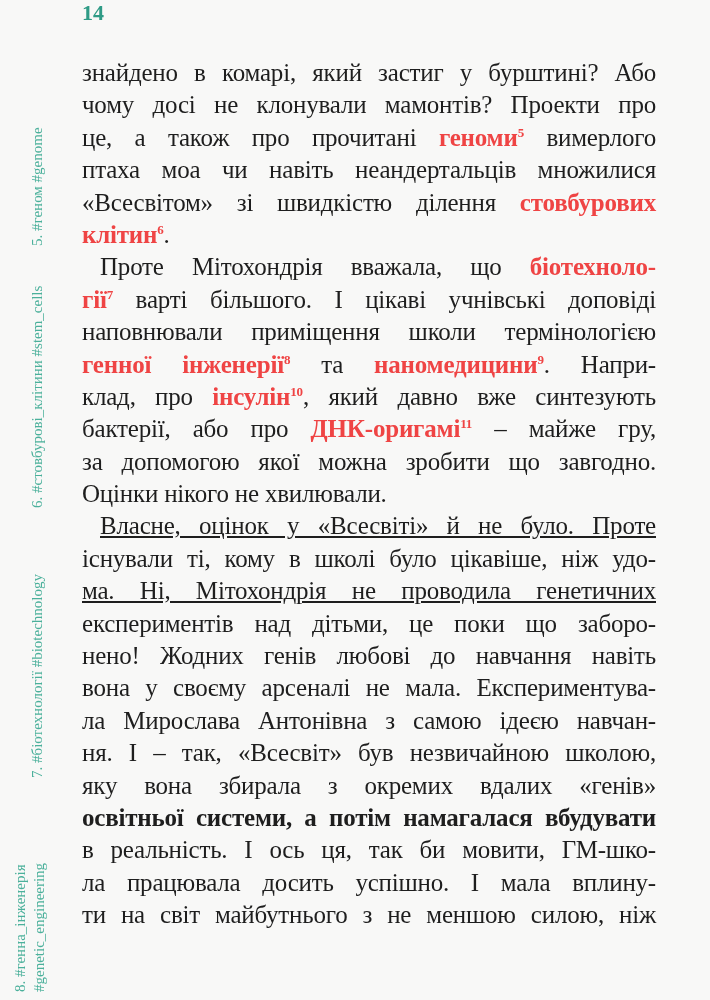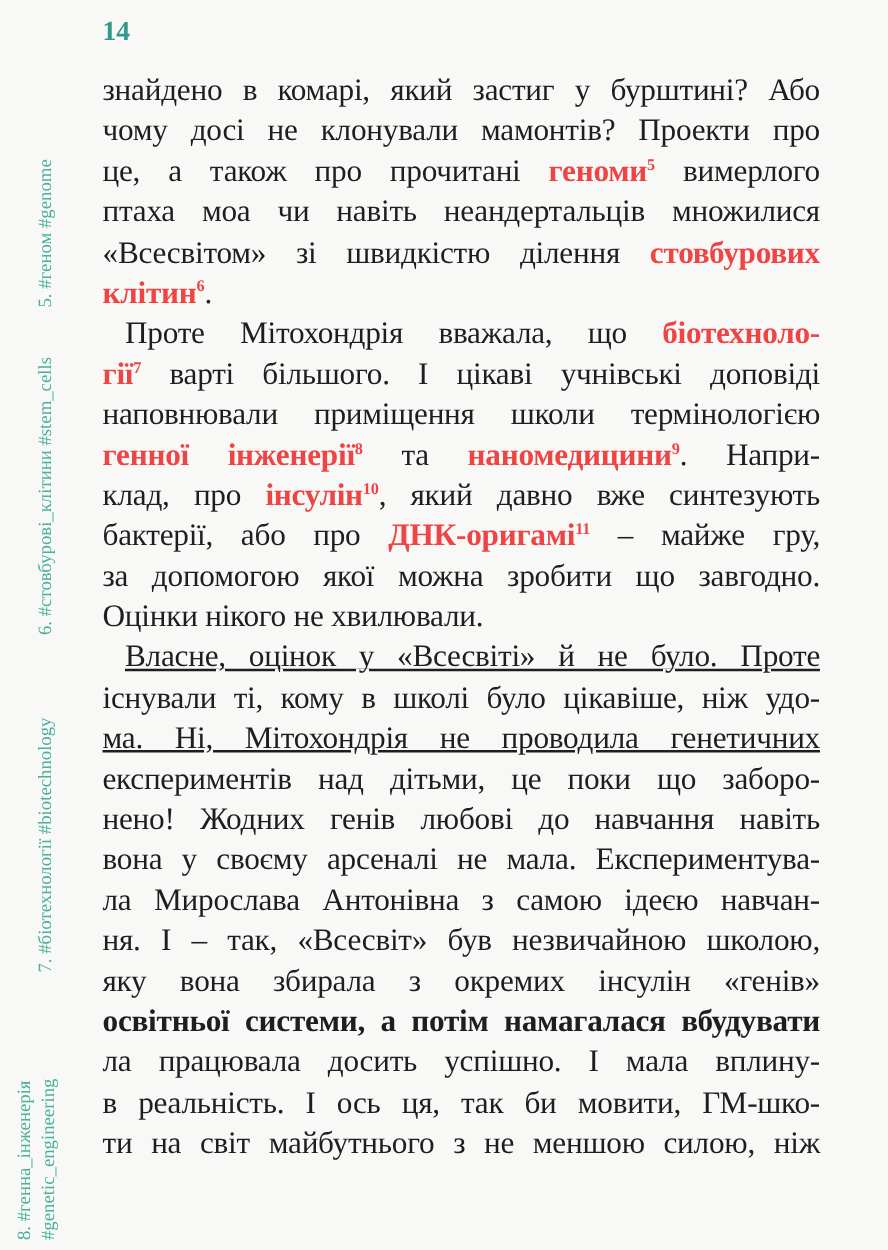--- a/index.html
+++ b/index.html
@@ -11,21 +11,21 @@
       width: 710px;
       height: 1000px;
       position: relative;
       overflow: hidden;
       font-family: "Liberation Serif", "DejaVu Serif", serif;
       color: #1e1e1e;
     }
     .page-number {
       position: absolute;
       left: 82px;
-      top: 12px;
+      top: 0;
       font-size: 22px;
       font-weight: bold;
       color: #2f9b86;
     }
     .sidebar-note {
       position: absolute;
       transform-origin: left top;
       transform: rotate(-90deg);
       white-space: nowrap;
       font-size: 15px;
@@ -103,18 +103,18 @@
     <div class="line"><span style="white-space: pre;">за допомогою якої можна зробити що завгодно.</span></div>
     <div class="line last"><span style="white-space: pre;">Оцінки нікого не хвилювали.</span></div>
     <div class="line" style="padding-left: 18px;"><span style="white-space: pre; text-decoration: underline;">Власне, оцінок у «Всесвіті» й не було. Проте</span></div>
     <div class="line"><span style="white-space: pre;">існували ті, кому в школі було цікавіше, ніж удо-</span></div>
     <div class="line"><span style="white-space: pre; text-decoration: underline;">ма. Ні, Мітохондрія не проводила генетичних</span></div>
     <div class="line"><span style="white-space: pre;">експериментів над дітьми, це поки що заборо-</span></div>
     <div class="line"><span style="white-space: pre;">нено! Жодних генів любові до навчання навіть</span></div>
     <div class="line"><span style="white-space: pre;">вона у своєму арсеналі не мала. Експериментува-</span></div>
     <div class="line"><span style="white-space: pre;">ла Мирослава Антонівна з самою ідеєю навчан-</span></div>
     <div class="line"><span style="white-space: pre;">ня. І – так, «Всесвіт» був незвичайною школою,</span></div>
-    <div class="line"><span style="white-space: pre;">яку вона збирала з окремих інсулін «генів»</span></div>
+    <div class="line"><span style="white-space: pre;">яку вона збирала з окремих вдалих «генів»</span></div>
     <div class="line"><span style="white-space: pre; font-weight: bold;">освітньої системи, а потім намагалася вбудувати</span></div>
+    <div class="line"><span style="white-space: pre;">в реальність. І ось ця, так би мовити, ГМ-шко-</span></div>
     <div class="line"><span style="white-space: pre;">ла працювала досить успішно. І мала вплину-</span></div>
-    <div class="line"><span style="white-space: pre;">в реальність. І ось ця, так би мовити, ГМ-шко-</span></div>
     <div class="line"><span style="white-space: pre;">ти на світ майбутнього з не меншою силою, ніж</span></div>
   </div>
 
 </body></html>

